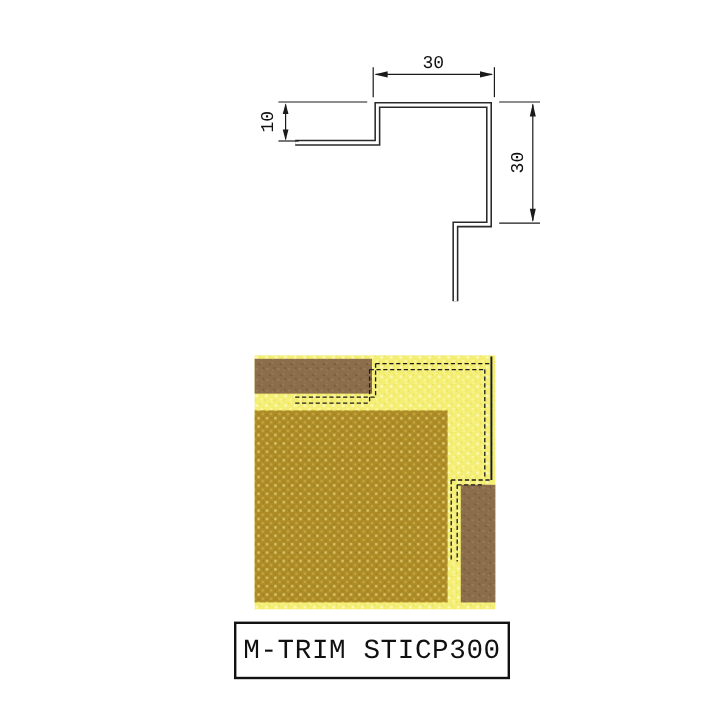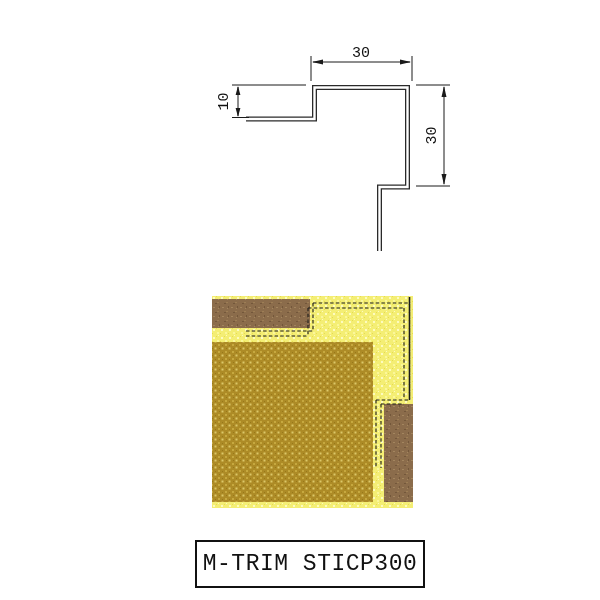--- a/index.html
+++ b/index.html
@@ -3,21 +3,21 @@
 <meta charset="utf-8">
 <style>
   html,body{margin:0;padding:0;background:#ffffff;}
   #canvas{
     position:relative;width:600px;height:600px;background:#ffffff;
     font-family:Liberation Mono, monospace;overflow:hidden;
   }
   #tech-drawing{position:absolute;left:0;top:0;}
   #app-illustration{position:absolute;left:212px;top:296px;}
   #product-label{
-    position:absolute;left:195px;top:540px;width:230px;height:48px;
+    position:absolute;left:195px;top:518px;width:230px;height:48px;
     border:2px solid #111;box-sizing:border-box;
     display:flex;align-items:center;justify-content:center;
     font-size:23px;letter-spacing:0.5px;color:#111;white-space:nowrap;
   }
   .dim-text{font-size:15px;fill:#111;}
 </style>
 </head>
 <body>
 
 <div id="canvas">

